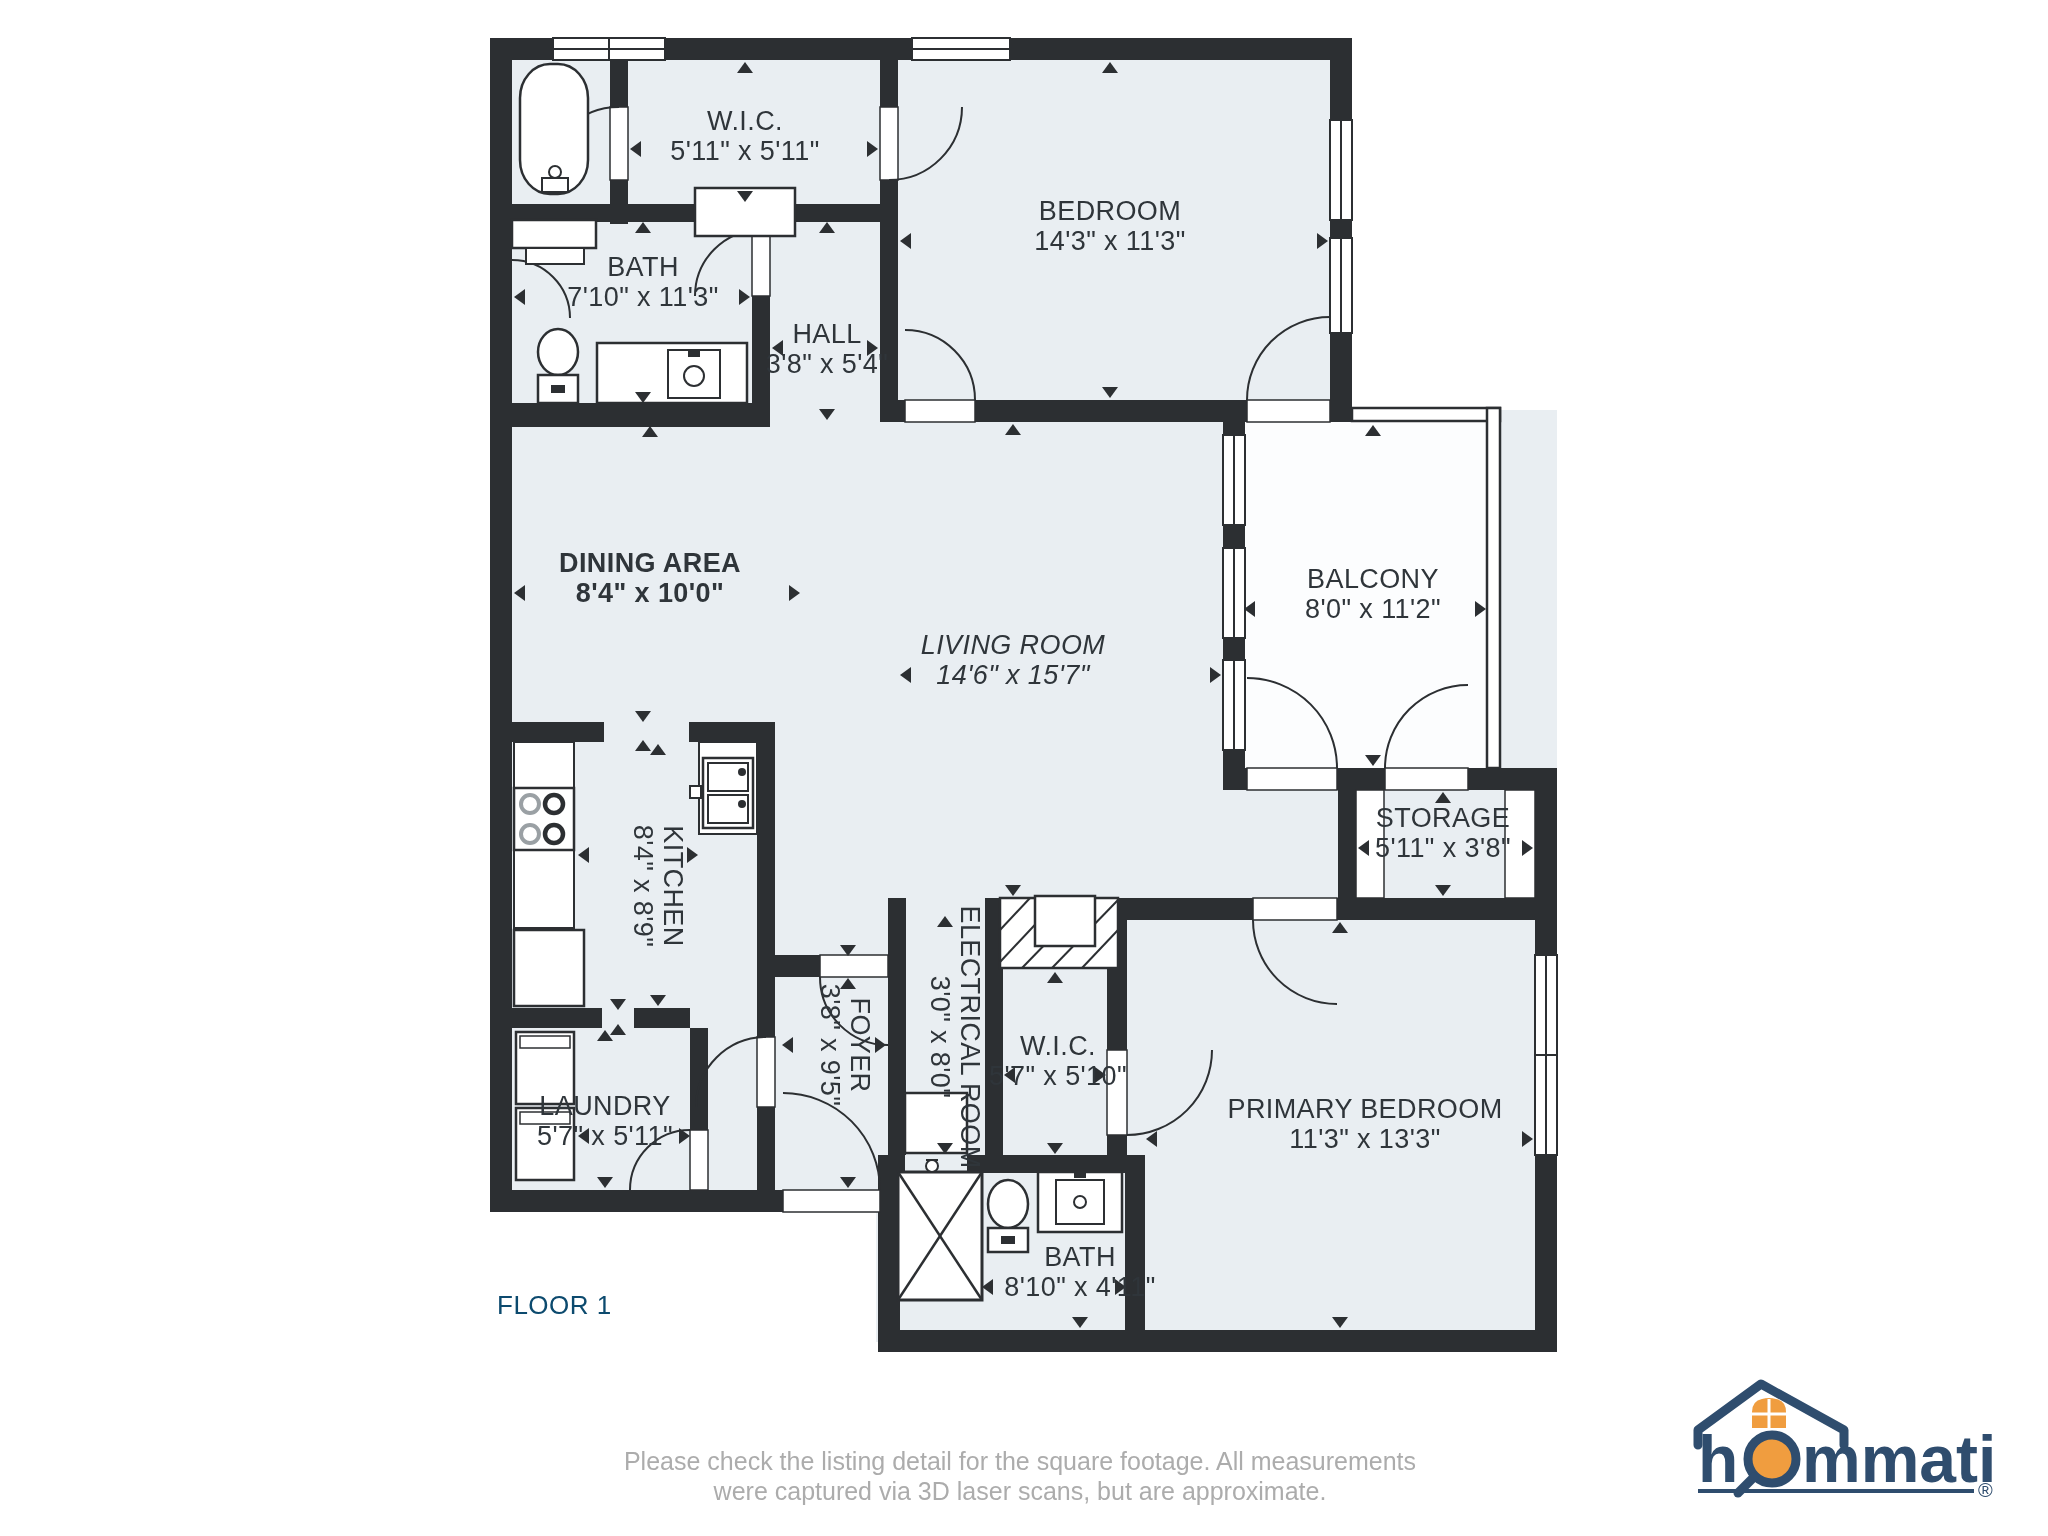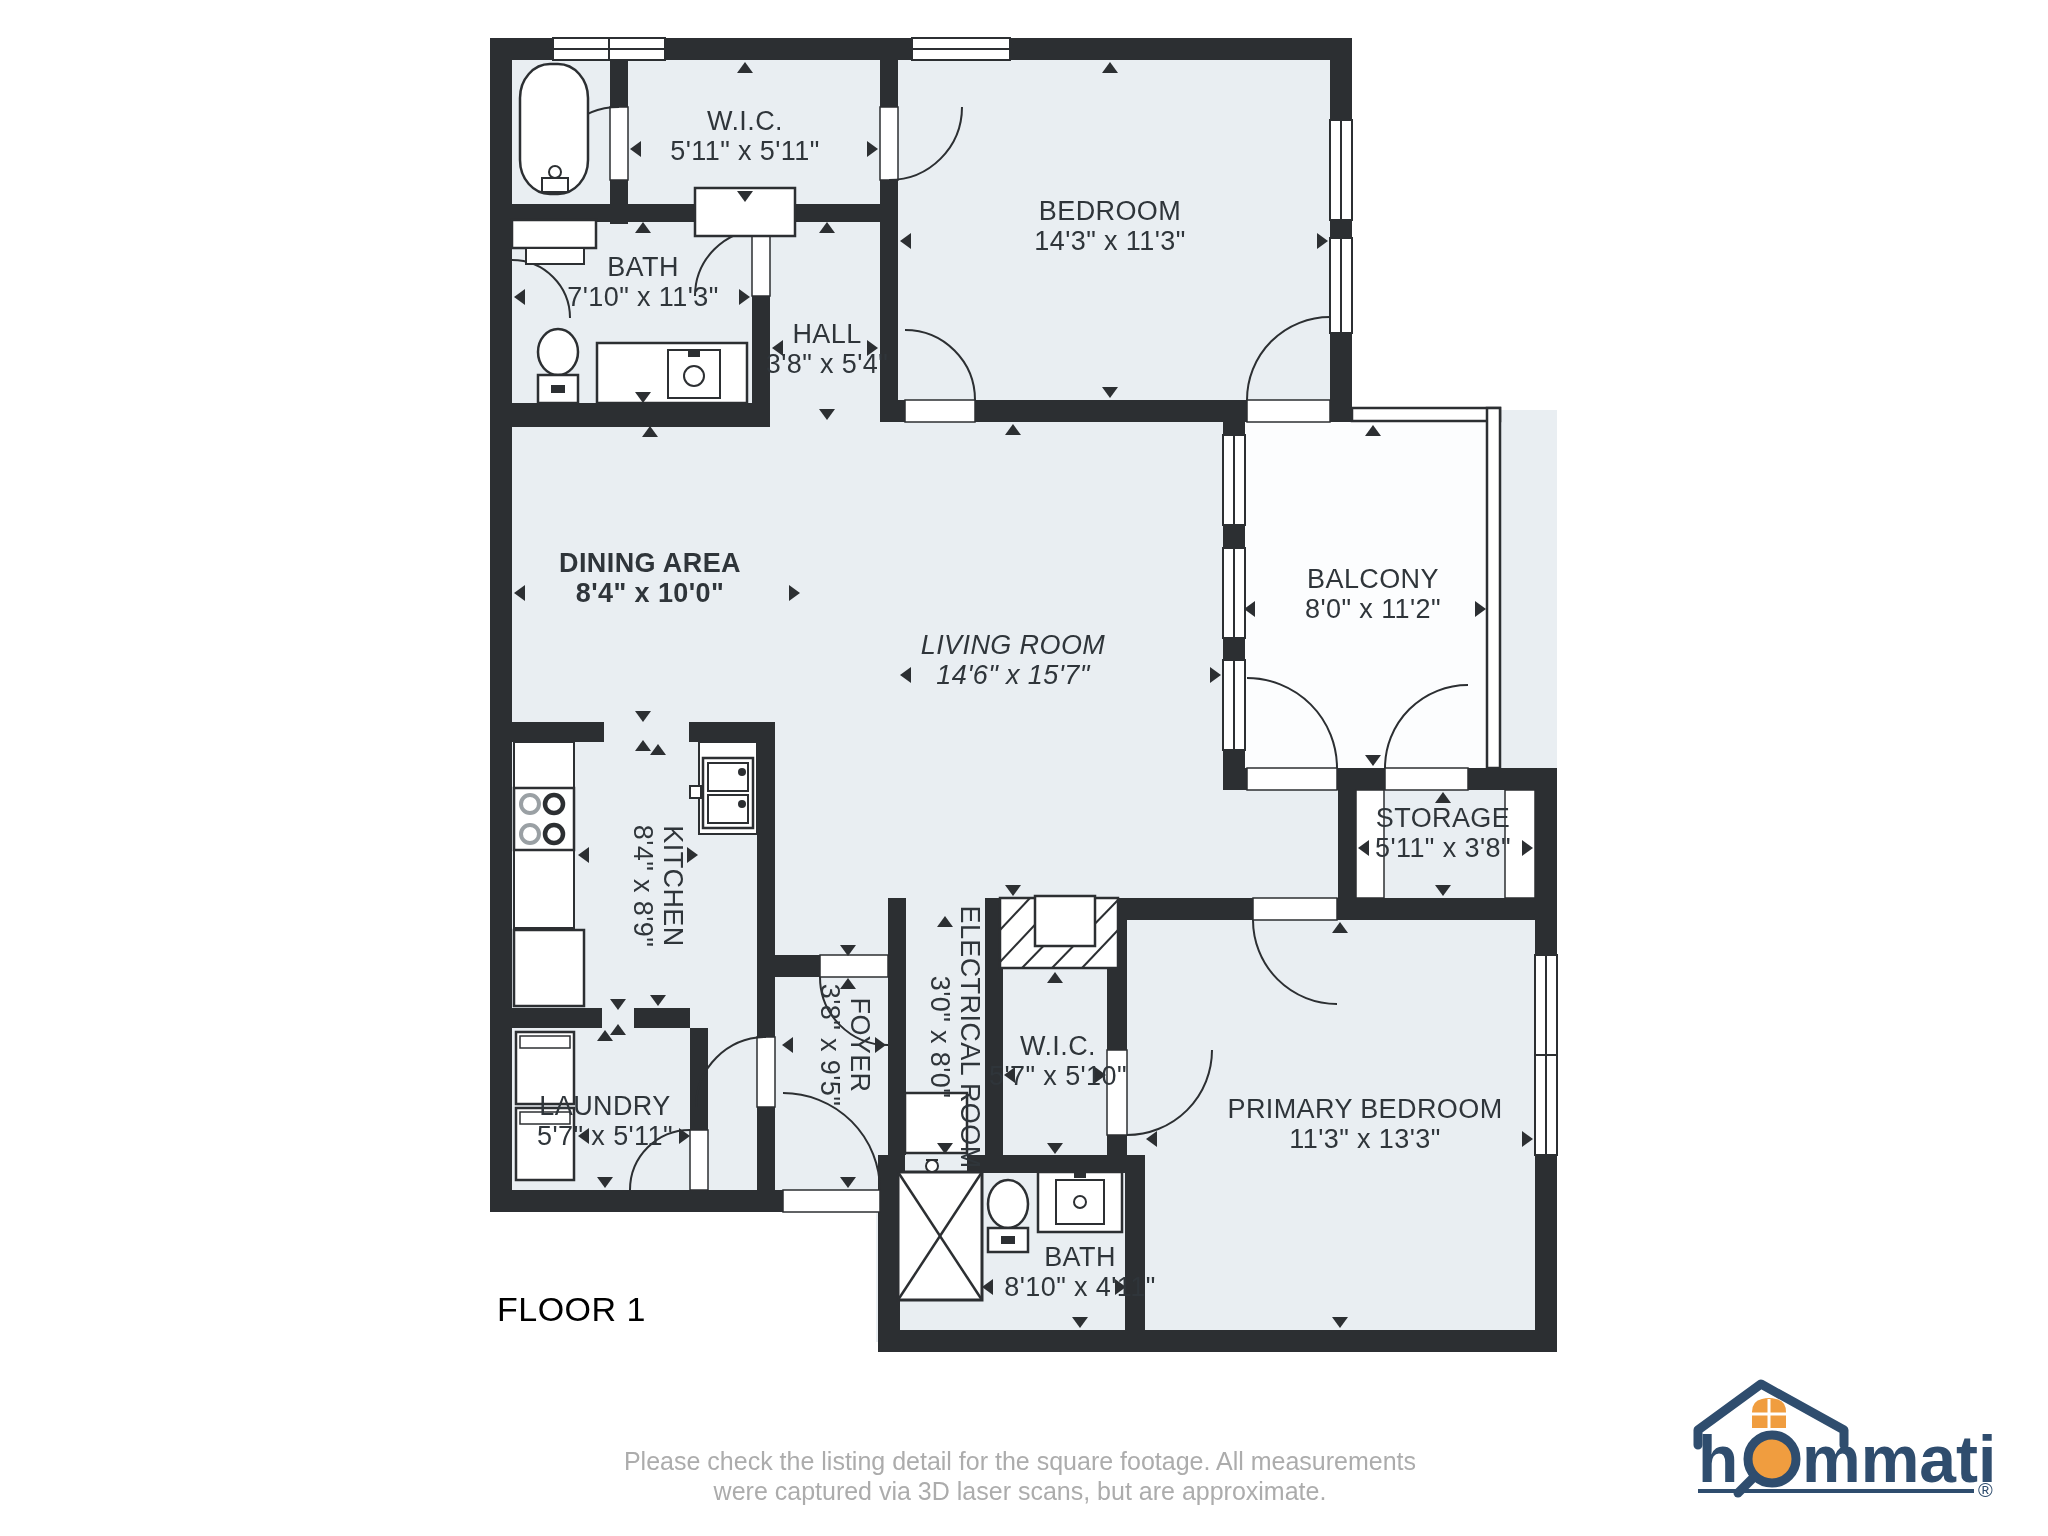--- a/index.html
+++ b/index.html
@@ -3,21 +3,21 @@
 <meta charset="utf-8">
 <style>
   html,body{margin:0;padding:0;background:#fff;}
   #stage{position:relative;width:2048px;height:1536px;background:#ffffff;overflow:hidden;
          font-family:"Liberation Sans",sans-serif;}
   #plan-svg{position:absolute;left:0;top:0;}
   .room-label{position:absolute;transform:translate(-50%,-50%);text-align:center;
     font-size:27px;line-height:30px;color:#2f353a;letter-spacing:.4px;white-space:nowrap;}
   .room-label.rot{transform:translate(-50%,-50%) rotate(90deg);}
   .room-label .dims{display:block;}
-  #floor-label{position:absolute;left:497px;top:1290px;font-size:34px;color:#000000;letter-spacing:.5px;}
+  #floor-label{position:absolute;left:497px;top:1290px;font-size:26px;color:#0c4a6e;letter-spacing:.5px;}
   #footer-note{position:absolute;left:1020px;top:1438px;transform:translateX(-50%);
     text-align:center;font-size:25px;line-height:30px;color:#acacac;white-space:nowrap;margin-top:8px;}
 </style>
 </head>
 <body>
 
 <div id="stage">
 
 <svg id="plan-svg" width="2048" height="1536" viewBox="0 0 2048 1536" xmlns="http://www.w3.org/2000/svg">
 

